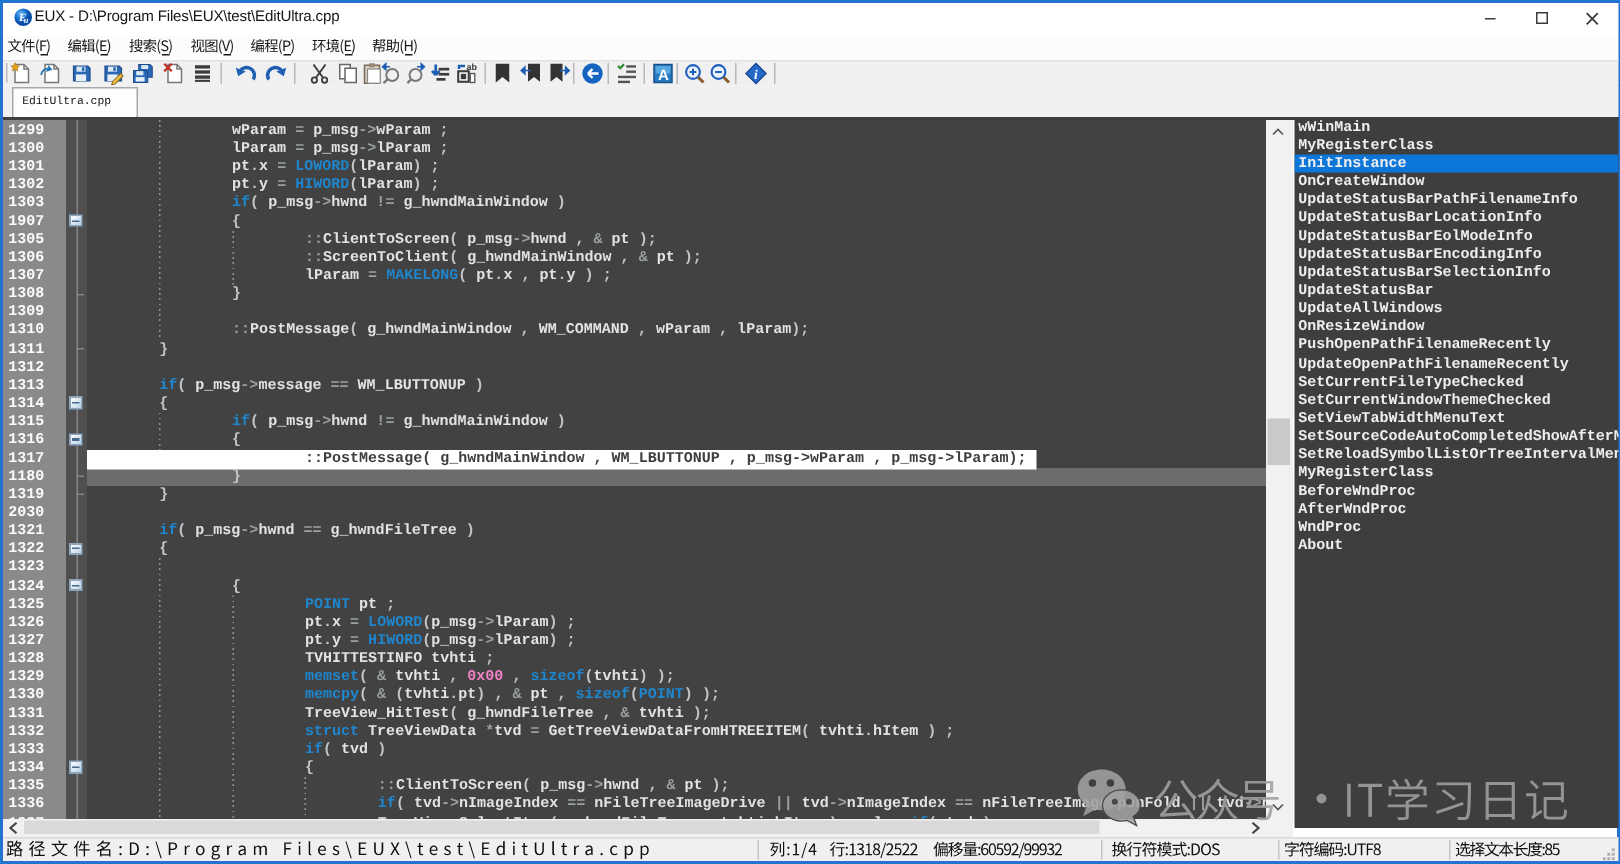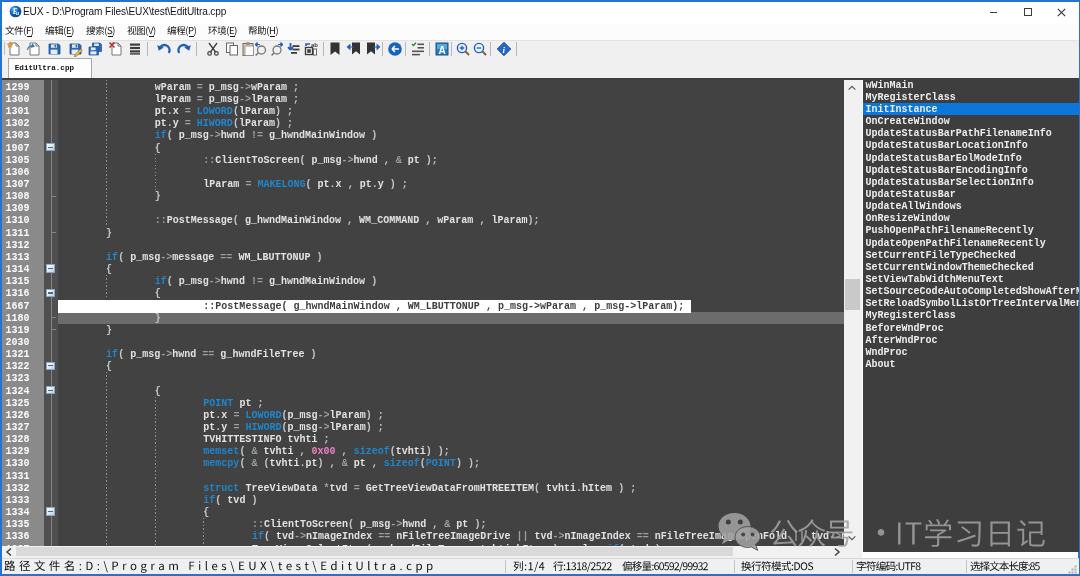--- a/index.html
+++ b/index.html
@@ -1,17 +1,17 @@
 <!DOCTYPE html>
 <html><head><meta charset="utf-8"><style>
 html,body{margin:0;padding:0;width:1080px;height:576px;overflow:hidden;background:#fff}
 *{box-sizing:border-box}
 .abs{position:absolute}
 body{font-family:"Liberation Sans",sans-serif;position:relative}
-.mono{font-family:"Liberation Mono",monospace;font-weight:bold;font-size:10px;line-height:12.15px;white-space:pre}
+.mono{font-family:"Liberation Mono",monospace;font-weight:normal;font-size:10px;line-height:12.15px;white-space:pre}
 .cl{position:absolute;white-space:pre;font-family:"Liberation Mono",monospace;font-weight:bold;font-size:10px;line-height:12px;letter-spacing:0.01px}
 </style></head><body>
 <div class="abs" style="left:0;top:0;width:1080px;height:576px;border:2px solid #2273d2"></div>
 <div class="abs" style="left:1.5px;top:1.5px;width:1077px;height:22px;background:#fff"></div>
 <svg class="abs" style="left:9px;top:5px" width="13" height="13" viewBox="0 0 16 16">
 <defs>
       <radialGradient id="ic" cx="35%" cy="30%">
         <stop offset="0%" stop-color="#6ec0f0"></stop>
         <stop offset="55%" stop-color="#1e78d8"></stop>
         <stop offset="100%" stop-color="#0a4fa8"></stop>
@@ -215,21 +215,21 @@
 <div class="cl" style="left:5.5px;top:99.00px;color:#fbfbfb">1307</div>
 <div class="cl" style="left:5.5px;top:111.15px;color:#fbfbfb">1308</div>
 <div class="cl" style="left:5.5px;top:123.30px;color:#fbfbfb">1309</div>
 <div class="cl" style="left:5.5px;top:135.45px;color:#fbfbfb">1310</div>
 <div class="cl" style="left:5.5px;top:147.60px;color:#fbfbfb">1311</div>
 <div class="cl" style="left:5.5px;top:159.75px;color:#fbfbfb">1312</div>
 <div class="cl" style="left:5.5px;top:171.90px;color:#fbfbfb">1313</div>
 <div class="cl" style="left:5.5px;top:184.05px;color:#fbfbfb">1314</div>
 <div class="cl" style="left:5.5px;top:196.20px;color:#fbfbfb">1315</div>
 <div class="cl" style="left:5.5px;top:208.35px;color:#fbfbfb">1316</div>
-<div class="cl" style="left:5.5px;top:220.50px;color:#fbfbfb">1667</div>
+<div class="cl" style="left:5.5px;top:220.50px;color:#fbfbfb">1317</div>
 <div class="cl" style="left:5.5px;top:232.65px;color:#fbfbfb">1180</div>
 <div class="cl" style="left:5.5px;top:244.80px;color:#fbfbfb">1319</div>
 <div class="cl" style="left:5.5px;top:256.95px;color:#fbfbfb">2030</div>
 <div class="cl" style="left:5.5px;top:269.10px;color:#fbfbfb">1321</div>
 <div class="cl" style="left:5.5px;top:281.25px;color:#fbfbfb">1322</div>
 <div class="cl" style="left:5.5px;top:293.40px;color:#fbfbfb">1323</div>
 <div class="cl" style="left:5.5px;top:305.55px;color:#fbfbfb">1324</div>
 <div class="cl" style="left:5.5px;top:317.70px;color:#fbfbfb">1325</div>
 <div class="cl" style="left:5.5px;top:329.85px;color:#fbfbfb">1326</div>
 <div class="cl" style="left:5.5px;top:342.00px;color:#fbfbfb">1327</div>
@@ -251,40 +251,42 @@
 <div class="abs" style="left:203.1px;top:438.00px;width:1px;height:27.50px;background:repeating-linear-gradient(to bottom,rgba(255,255,255,0.42) 0 1.1px,rgba(0,0,0,0) 1.1px 3.5px)"></div>
 <div class="abs" style="left:57.5px;top:232.35px;width:786.0px;height:11.55px;background:#6c6c6c"></div>
 <div class="abs" style="left:57.5px;top:220.10px;width:633.0px;height:13.20px;background:#ffffff"></div>
 <div class="cl" style="left:154.70px;top:1.80px"><b style="color:#e2e2e2">wParam</b> <b style="color:#9aa0a2">=</b> <b style="color:#e2e2e2">p_msg</b><b style="color:#9aa0a2">-&gt;</b><b style="color:#e2e2e2">wParam</b> <b style="color:#c2c6c8">;</b></div>
 <div class="cl" style="left:154.70px;top:13.95px"><b style="color:#e2e2e2">lParam</b> <b style="color:#9aa0a2">=</b> <b style="color:#e2e2e2">p_msg</b><b style="color:#9aa0a2">-&gt;</b><b style="color:#e2e2e2">lParam</b> <b style="color:#c2c6c8">;</b></div>
 <div class="cl" style="left:154.70px;top:26.10px"><b style="color:#e2e2e2">pt</b><b style="color:#c2c6c8">.</b><b style="color:#e2e2e2">x</b> <b style="color:#9aa0a2">=</b> <b style="color:#1f86cd">LOWORD</b><b style="color:#c2c6c8">(</b><b style="color:#e2e2e2">lParam</b><b style="color:#c2c6c8">)</b> <b style="color:#c2c6c8">;</b></div>
 <div class="cl" style="left:154.70px;top:38.25px"><b style="color:#e2e2e2">pt</b><b style="color:#c2c6c8">.</b><b style="color:#e2e2e2">y</b> <b style="color:#9aa0a2">=</b> <b style="color:#1f86cd">HIWORD</b><b style="color:#c2c6c8">(</b><b style="color:#e2e2e2">lParam</b><b style="color:#c2c6c8">)</b> <b style="color:#c2c6c8">;</b></div>
 <div class="cl" style="left:154.70px;top:50.40px"><b style="color:#1f86cd">if</b><b style="color:#c2c6c8">(</b> <b style="color:#e2e2e2">p_msg</b><b style="color:#9aa0a2">-&gt;</b><b style="color:#e2e2e2">hwnd</b> <b style="color:#9aa0a2">!=</b> <b style="color:#e2e2e2">g_hwndMainWindow</b> <b style="color:#c2c6c8">)</b></div>
 <div class="cl" style="left:154.70px;top:62.55px"><b style="color:#c2c6c8">{</b></div>
 <div class="cl" style="left:203.30px;top:74.70px"><b style="color:#9aa0a2">::</b><b style="color:#e2e2e2">ClientToScreen</b><b style="color:#c2c6c8">(</b> <b style="color:#e2e2e2">p_msg</b><b style="color:#9aa0a2">-&gt;</b><b style="color:#e2e2e2">hwnd</b> <b style="color:#c2c6c8">,</b> <b style="color:#9aa0a2">&amp;</b> <b style="color:#e2e2e2">pt</b> <b style="color:#c2c6c8">)</b><b style="color:#c2c6c8">;</b></div>
+<div class="cl" style="left:203.30px;top:86.85px"><b style="color:#9aa0a2">::</b><b style="color:#e2e2e2">ScreenToClient</b><b style="color:#c2c6c8">(</b> <b style="color:#e2e2e2">g_hwndMainWindow</b> <b style="color:#c2c6c8">,</b> <b style="color:#9aa0a2">&amp;</b> <b style="color:#e2e2e2">pt</b> <b style="color:#c2c6c8">)</b><b style="color:#c2c6c8">;</b></div>
 <div class="cl" style="left:203.30px;top:99.00px"><b style="color:#e2e2e2">lParam</b> <b style="color:#9aa0a2">=</b> <b style="color:#1f86cd">MAKELONG</b><b style="color:#c2c6c8">(</b> <b style="color:#e2e2e2">pt</b><b style="color:#c2c6c8">.</b><b style="color:#e2e2e2">x</b> <b style="color:#c2c6c8">,</b> <b style="color:#e2e2e2">pt</b><b style="color:#c2c6c8">.</b><b style="color:#e2e2e2">y</b> <b style="color:#c2c6c8">)</b> <b style="color:#c2c6c8">;</b></div>
 <div class="cl" style="left:154.70px;top:111.15px"><b style="color:#c2c6c8">}</b></div>
 <div class="cl" style="left:154.70px;top:135.45px"><b style="color:#9aa0a2">::</b><b style="color:#e2e2e2">PostMessage</b><b style="color:#c2c6c8">(</b> <b style="color:#e2e2e2">g_hwndMainWindow</b> <b style="color:#c2c6c8">,</b> <b style="color:#e2e2e2">WM_COMMAND</b> <b style="color:#c2c6c8">,</b> <b style="color:#e2e2e2">wParam</b> <b style="color:#c2c6c8">,</b> <b style="color:#e2e2e2">lParam</b><b style="color:#c2c6c8">)</b><b style="color:#c2c6c8">;</b></div>
 <div class="cl" style="left:106.10px;top:147.60px"><b style="color:#c2c6c8">}</b></div>
 <div class="cl" style="left:106.10px;top:171.90px"><b style="color:#1f86cd">if</b><b style="color:#c2c6c8">(</b> <b style="color:#e2e2e2">p_msg</b><b style="color:#9aa0a2">-&gt;</b><b style="color:#e2e2e2">message</b> <b style="color:#9aa0a2">==</b> <b style="color:#e2e2e2">WM_LBUTTONUP</b> <b style="color:#c2c6c8">)</b></div>
 <div class="cl" style="left:106.10px;top:184.05px"><b style="color:#c2c6c8">{</b></div>
 <div class="cl" style="left:154.70px;top:196.20px"><b style="color:#1f86cd">if</b><b style="color:#c2c6c8">(</b> <b style="color:#e2e2e2">p_msg</b><b style="color:#9aa0a2">-&gt;</b><b style="color:#e2e2e2">hwnd</b> <b style="color:#9aa0a2">!=</b> <b style="color:#e2e2e2">g_hwndMainWindow</b> <b style="color:#c2c6c8">)</b></div>
 <div class="cl" style="left:154.70px;top:208.35px"><b style="color:#c2c6c8">{</b></div>
 <div class="cl" style="left:203.30px;top:220.50px"><b style="color:#3e3e3e">::</b><b style="color:#3e3e3e">PostMessage</b><b style="color:#3e3e3e">(</b> <b style="color:#3e3e3e">g_hwndMainWindow</b> <b style="color:#3e3e3e">,</b> <b style="color:#3e3e3e">WM_LBUTTONUP</b> <b style="color:#3e3e3e">,</b> <b style="color:#3e3e3e">p_msg</b><b style="color:#3e3e3e">-&gt;</b><b style="color:#3e3e3e">wParam</b> <b style="color:#3e3e3e">,</b> <b style="color:#3e3e3e">p_msg</b><b style="color:#3e3e3e">-&gt;</b><b style="color:#3e3e3e">lParam</b><b style="color:#3e3e3e">)</b><b style="color:#3e3e3e">;</b></div>
 <div class="cl" style="left:154.70px;top:232.65px"><b style="color:#c2c6c8">}</b></div>
 <div class="cl" style="left:106.10px;top:244.80px"><b style="color:#c2c6c8">}</b></div>
 <div class="cl" style="left:106.10px;top:269.10px"><b style="color:#1f86cd">if</b><b style="color:#c2c6c8">(</b> <b style="color:#e2e2e2">p_msg</b><b style="color:#9aa0a2">-&gt;</b><b style="color:#e2e2e2">hwnd</b> <b style="color:#9aa0a2">==</b> <b style="color:#e2e2e2">g_hwndFileTree</b> <b style="color:#c2c6c8">)</b></div>
 <div class="cl" style="left:106.10px;top:281.25px"><b style="color:#c2c6c8">{</b></div>
 <div class="cl" style="left:154.70px;top:305.55px"><b style="color:#c2c6c8">{</b></div>
 <div class="cl" style="left:203.30px;top:317.70px"><b style="color:#1f86cd">POINT</b> <b style="color:#e2e2e2">pt</b> <b style="color:#c2c6c8">;</b></div>
 <div class="cl" style="left:203.30px;top:329.85px"><b style="color:#e2e2e2">pt</b><b style="color:#c2c6c8">.</b><b style="color:#e2e2e2">x</b> <b style="color:#9aa0a2">=</b> <b style="color:#1f86cd">LOWORD</b><b style="color:#c2c6c8">(</b><b style="color:#e2e2e2">p_msg</b><b style="color:#9aa0a2">-&gt;</b><b style="color:#e2e2e2">lParam</b><b style="color:#c2c6c8">)</b> <b style="color:#c2c6c8">;</b></div>
 <div class="cl" style="left:203.30px;top:342.00px"><b style="color:#e2e2e2">pt</b><b style="color:#c2c6c8">.</b><b style="color:#e2e2e2">y</b> <b style="color:#9aa0a2">=</b> <b style="color:#1f86cd">HIWORD</b><b style="color:#c2c6c8">(</b><b style="color:#e2e2e2">p_msg</b><b style="color:#9aa0a2">-&gt;</b><b style="color:#e2e2e2">lParam</b><b style="color:#c2c6c8">)</b> <b style="color:#c2c6c8">;</b></div>
 <div class="cl" style="left:203.30px;top:354.15px"><b style="color:#e2e2e2">TVHITTESTINFO</b> <b style="color:#e2e2e2">tvhti</b> <b style="color:#c2c6c8">;</b></div>
 <div class="cl" style="left:203.30px;top:366.30px"><b style="color:#1f86cd">memset</b><b style="color:#c2c6c8">(</b> <b style="color:#9aa0a2">&amp;</b> <b style="color:#e2e2e2">tvhti</b> <b style="color:#c2c6c8">,</b> <b style="color:#ee82c4">0x00</b> <b style="color:#c2c6c8">,</b> <b style="color:#1f86cd">sizeof</b><b style="color:#c2c6c8">(</b><b style="color:#e2e2e2">tvhti</b><b style="color:#c2c6c8">)</b> <b style="color:#c2c6c8">)</b><b style="color:#c2c6c8">;</b></div>
 <div class="cl" style="left:203.30px;top:378.45px"><b style="color:#1f86cd">memcpy</b><b style="color:#c2c6c8">(</b> <b style="color:#9aa0a2">&amp;</b> <b style="color:#c2c6c8">(</b><b style="color:#e2e2e2">tvhti</b><b style="color:#c2c6c8">.</b><b style="color:#e2e2e2">pt</b><b style="color:#c2c6c8">)</b> <b style="color:#c2c6c8">,</b> <b style="color:#9aa0a2">&amp;</b> <b style="color:#e2e2e2">pt</b> <b style="color:#c2c6c8">,</b> <b style="color:#1f86cd">sizeof</b><b style="color:#c2c6c8">(</b><b style="color:#1f86cd">POINT</b><b style="color:#c2c6c8">)</b> <b style="color:#c2c6c8">)</b><b style="color:#c2c6c8">;</b></div>
+<div class="cl" style="left:203.30px;top:390.60px"><b style="color:#e2e2e2">TreeView_HitTest</b><b style="color:#c2c6c8">(</b> <b style="color:#e2e2e2">g_hwndFileTree</b> <b style="color:#c2c6c8">,</b> <b style="color:#9aa0a2">&amp;</b> <b style="color:#e2e2e2">tvhti</b> <b style="color:#c2c6c8">)</b><b style="color:#c2c6c8">;</b></div>
 <div class="cl" style="left:203.30px;top:402.75px"><b style="color:#1f86cd">struct</b> <b style="color:#e2e2e2">TreeViewData</b> <b style="color:#9aa0a2">*</b><b style="color:#e2e2e2">tvd</b> <b style="color:#9aa0a2">=</b> <b style="color:#e2e2e2">GetTreeViewDataFromHTREEITEM</b><b style="color:#c2c6c8">(</b> <b style="color:#e2e2e2">tvhti</b><b style="color:#c2c6c8">.</b><b style="color:#e2e2e2">hItem</b> <b style="color:#c2c6c8">)</b> <b style="color:#c2c6c8">;</b></div>
 <div class="cl" style="left:203.30px;top:414.90px"><b style="color:#1f86cd">if</b><b style="color:#c2c6c8">(</b> <b style="color:#e2e2e2">tvd</b> <b style="color:#c2c6c8">)</b></div>
 <div class="cl" style="left:203.30px;top:427.05px"><b style="color:#c2c6c8">{</b></div>
 <div class="cl" style="left:251.90px;top:439.20px"><b style="color:#9aa0a2">::</b><b style="color:#e2e2e2">ClientToScreen</b><b style="color:#c2c6c8">(</b> <b style="color:#e2e2e2">p_msg</b><b style="color:#9aa0a2">-&gt;</b><b style="color:#e2e2e2">hwnd</b> <b style="color:#c2c6c8">,</b> <b style="color:#9aa0a2">&amp;</b> <b style="color:#e2e2e2">pt</b> <b style="color:#c2c6c8">)</b><b style="color:#c2c6c8">;</b></div>
 <div class="cl" style="left:251.90px;top:451.35px"><b style="color:#1f86cd">if</b><b style="color:#c2c6c8">(</b> <b style="color:#e2e2e2">tvd</b><b style="color:#9aa0a2">-&gt;</b><b style="color:#e2e2e2">nImageIndex</b> <b style="color:#9aa0a2">==</b> <b style="color:#e2e2e2">nFileTreeImageDrive</b> <b style="color:#9aa0a2">||</b> <b style="color:#e2e2e2">tvd</b><b style="color:#9aa0a2">-&gt;</b><b style="color:#e2e2e2">nImageIndex</b> <b style="color:#9aa0a2">==</b> <b style="color:#e2e2e2">nFileTreeImageOpenFold</b> <b style="color:#9aa0a2">||</b> <b style="color:#e2e2e2">tvd</b><b style="color:#9aa0a2">-&gt;</b><b style="color:#e2e2e2">nImageIndex</b>   </div>
 <div class="cl" style="left:251.90px;top:463.50px"><b style="color:#e2e2e2">TreeView_SelectItem</b><b style="color:#c2c6c8">(</b> <b style="color:#e2e2e2">g_hwndFileTree</b> <b style="color:#c2c6c8">,</b> <b style="color:#e2e2e2">tvhti</b><b style="color:#c2c6c8">.</b><b style="color:#e2e2e2">hItem</b> <b style="color:#c2c6c8">)</b> <b style="color:#c2c6c8">;</b> <b style="color:#e2e2e2">else</b> <b style="color:#1f86cd">if</b><b style="color:#c2c6c8">(</b> <b style="color:#e2e2e2">tvd</b> <b style="color:#c2c6c8">)</b></div>
 </div>
 <div class="abs" style="left:46.3px;top:142.95px;width:8.4px;height:8.4px;background:linear-gradient(135deg,#ffffff,#b9d2e8);border:1px solid #8aa6c0"></div>
 <div class="abs" style="left:48.1px;top:146.65px;width:4.8px;height:1.1px;background:#4a6a8a"></div>
 <div class="abs" style="left:46.3px;top:264.45px;width:8.4px;height:8.4px;background:linear-gradient(135deg,#ffffff,#b9d2e8);border:1px solid #8aa6c0"></div>

